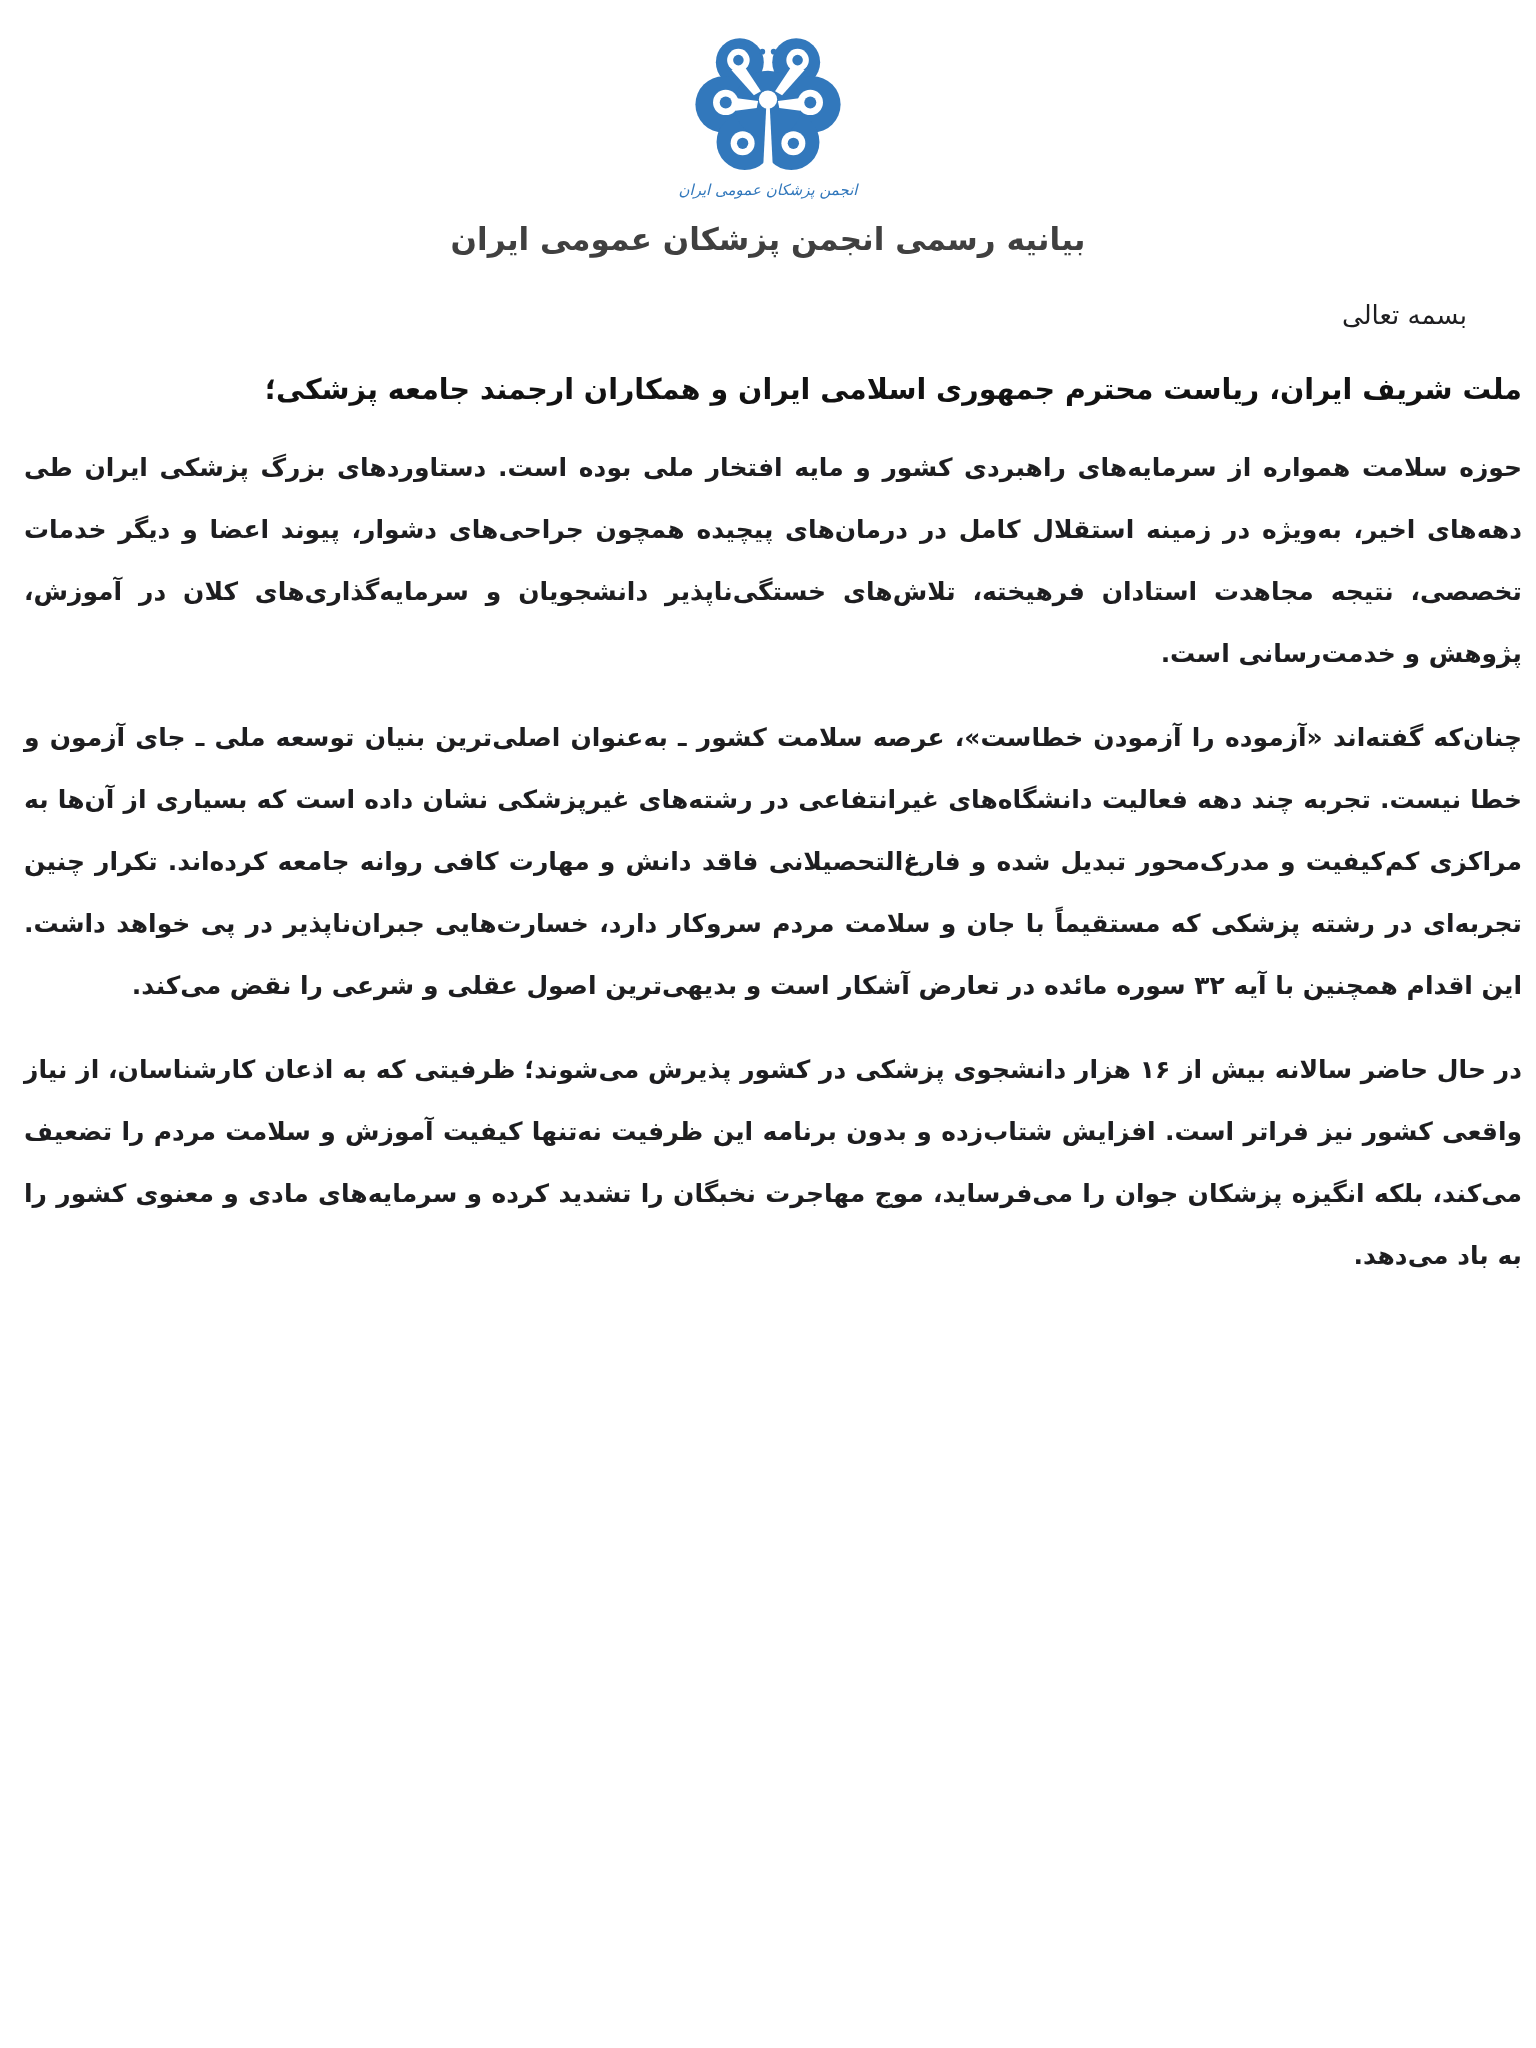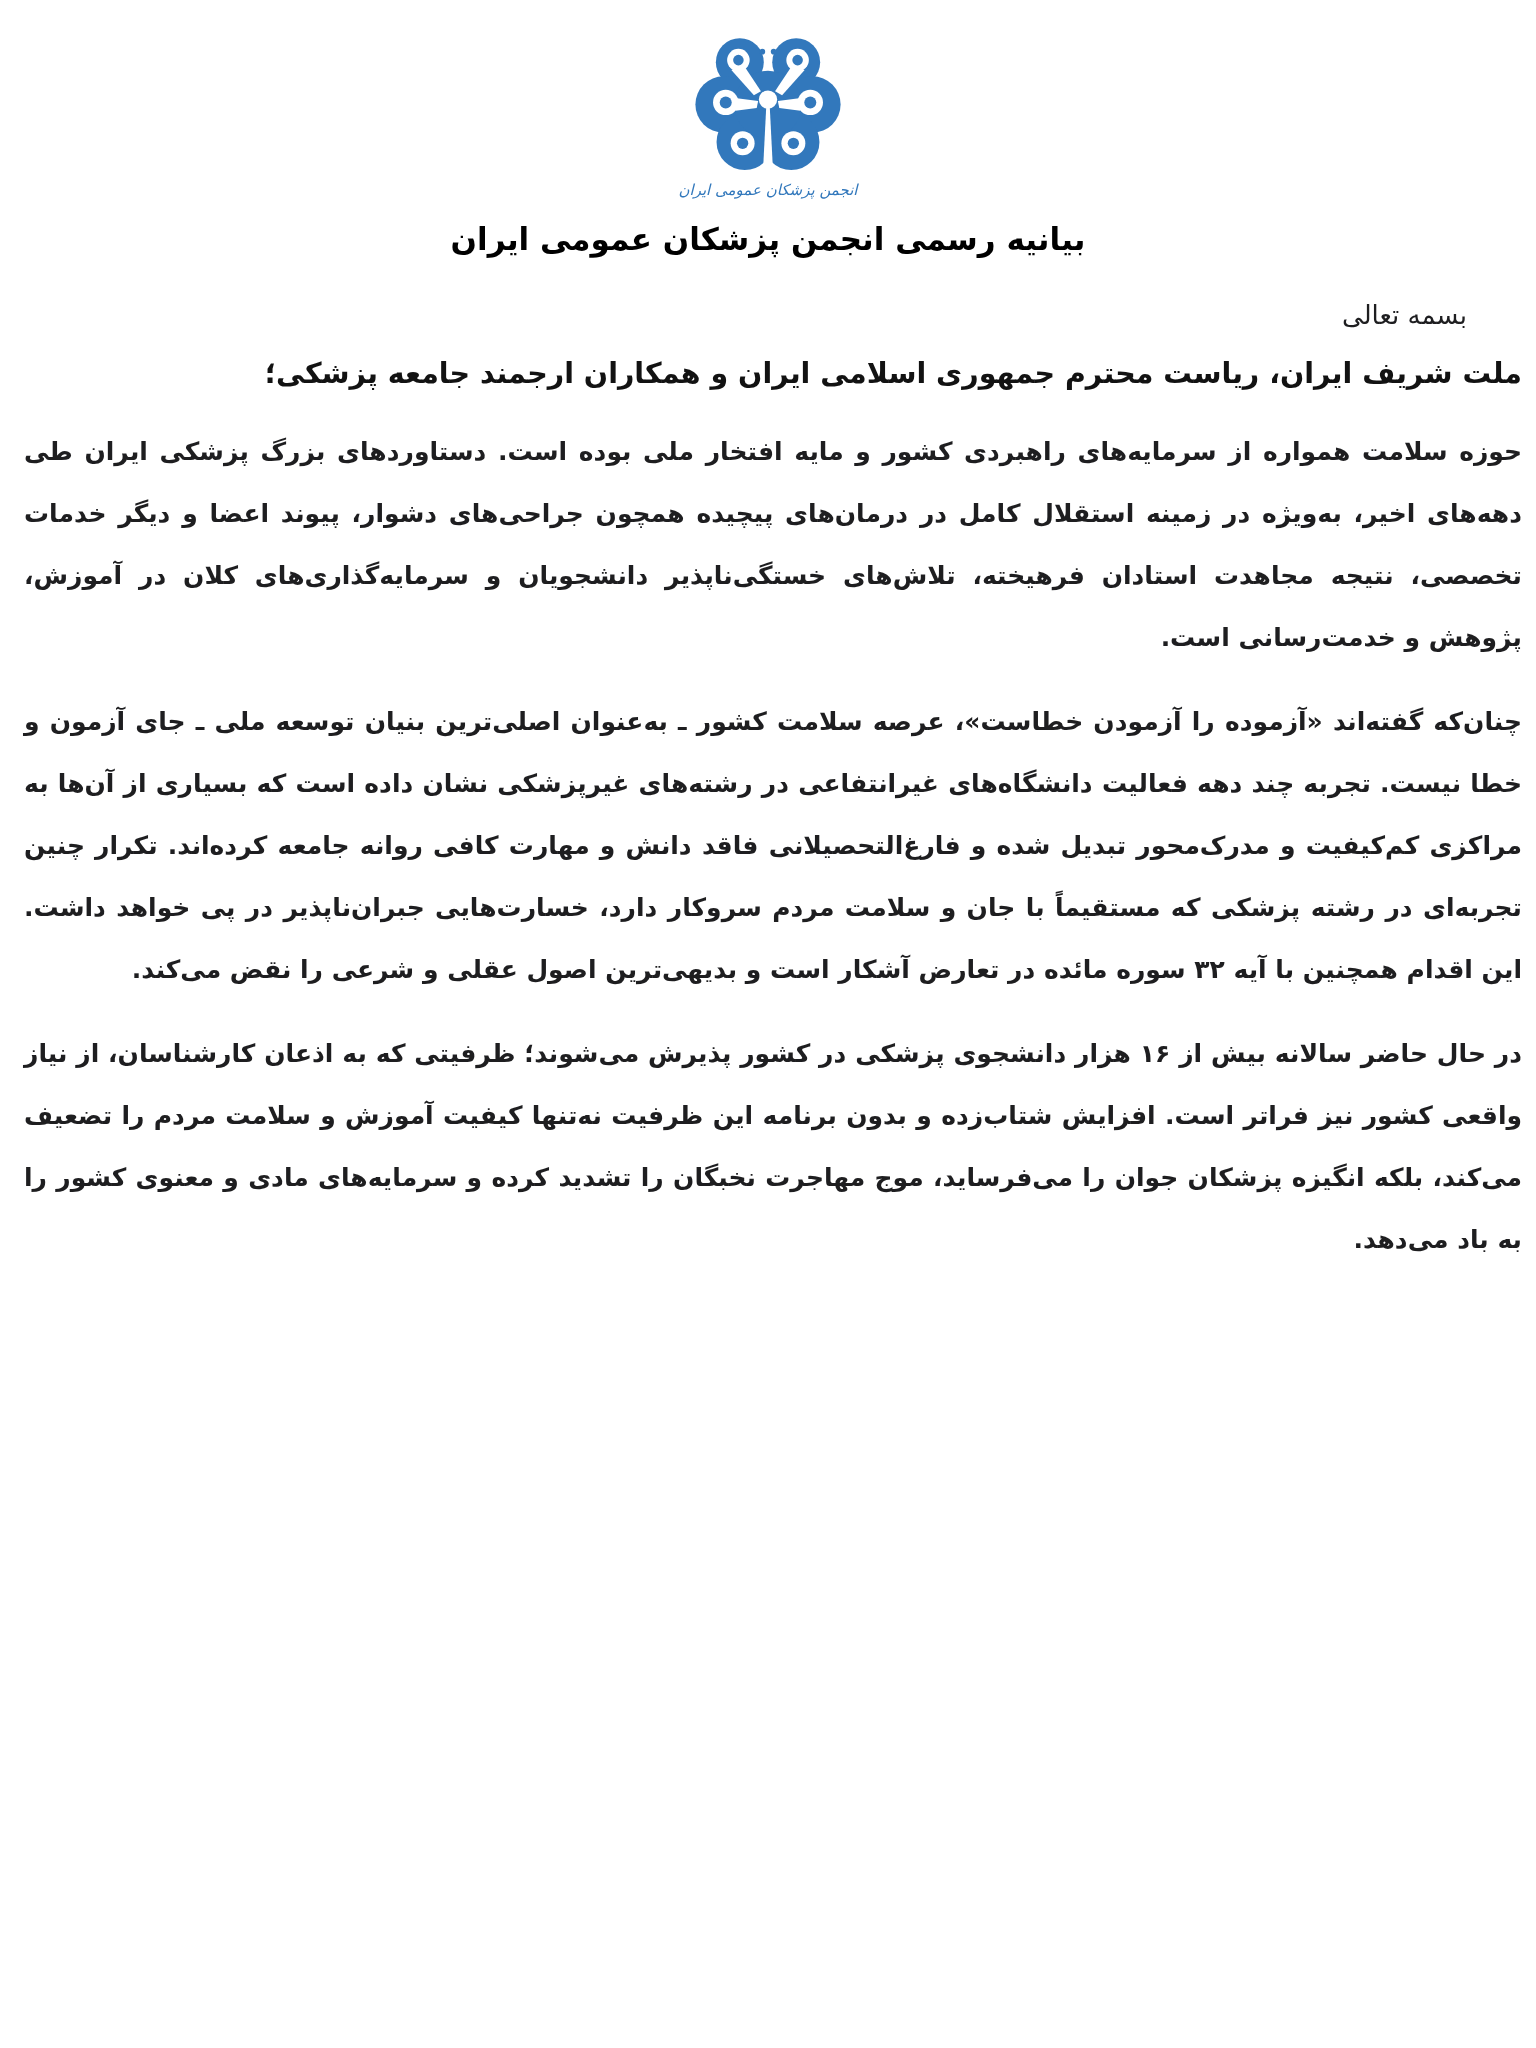--- a/index.html
+++ b/index.html
@@ -38,21 +38,21 @@
     font-style:italic;
     margin-top:2px;
     letter-spacing:1px;
   }
   .doc-title{
     text-align:center;
     font-weight:bold;
     font-size:31px;
     line-height:40px;
     margin-top:20px;
-    color:#000000;
+    color:#404040;
   }
   .doc-subtitle{
     text-align:center;
     font-size:26px;
     line-height:36px;
     margin-top:28px;
   }
   .content{
     padding:0 14px 0 24px;
   }
@@ -60,21 +60,21 @@
     text-align:right;
     padding-left:0;
     margin:38px 55px 0 0;
     font-size:26px;
     line-height:36px;
   }
   .salutation{
     font-weight:bold;
     font-size:28.5px;
     line-height:42px;
-    margin-top:20px;
+    margin-top:36px;
     color:#121212;
   }
   .paragraphs{
     margin-top:26px;
   }
   .paragraphs p{
     margin:0 0 22px 0;
     font-size:25px;
     line-height:62px;
     text-align:justify;

